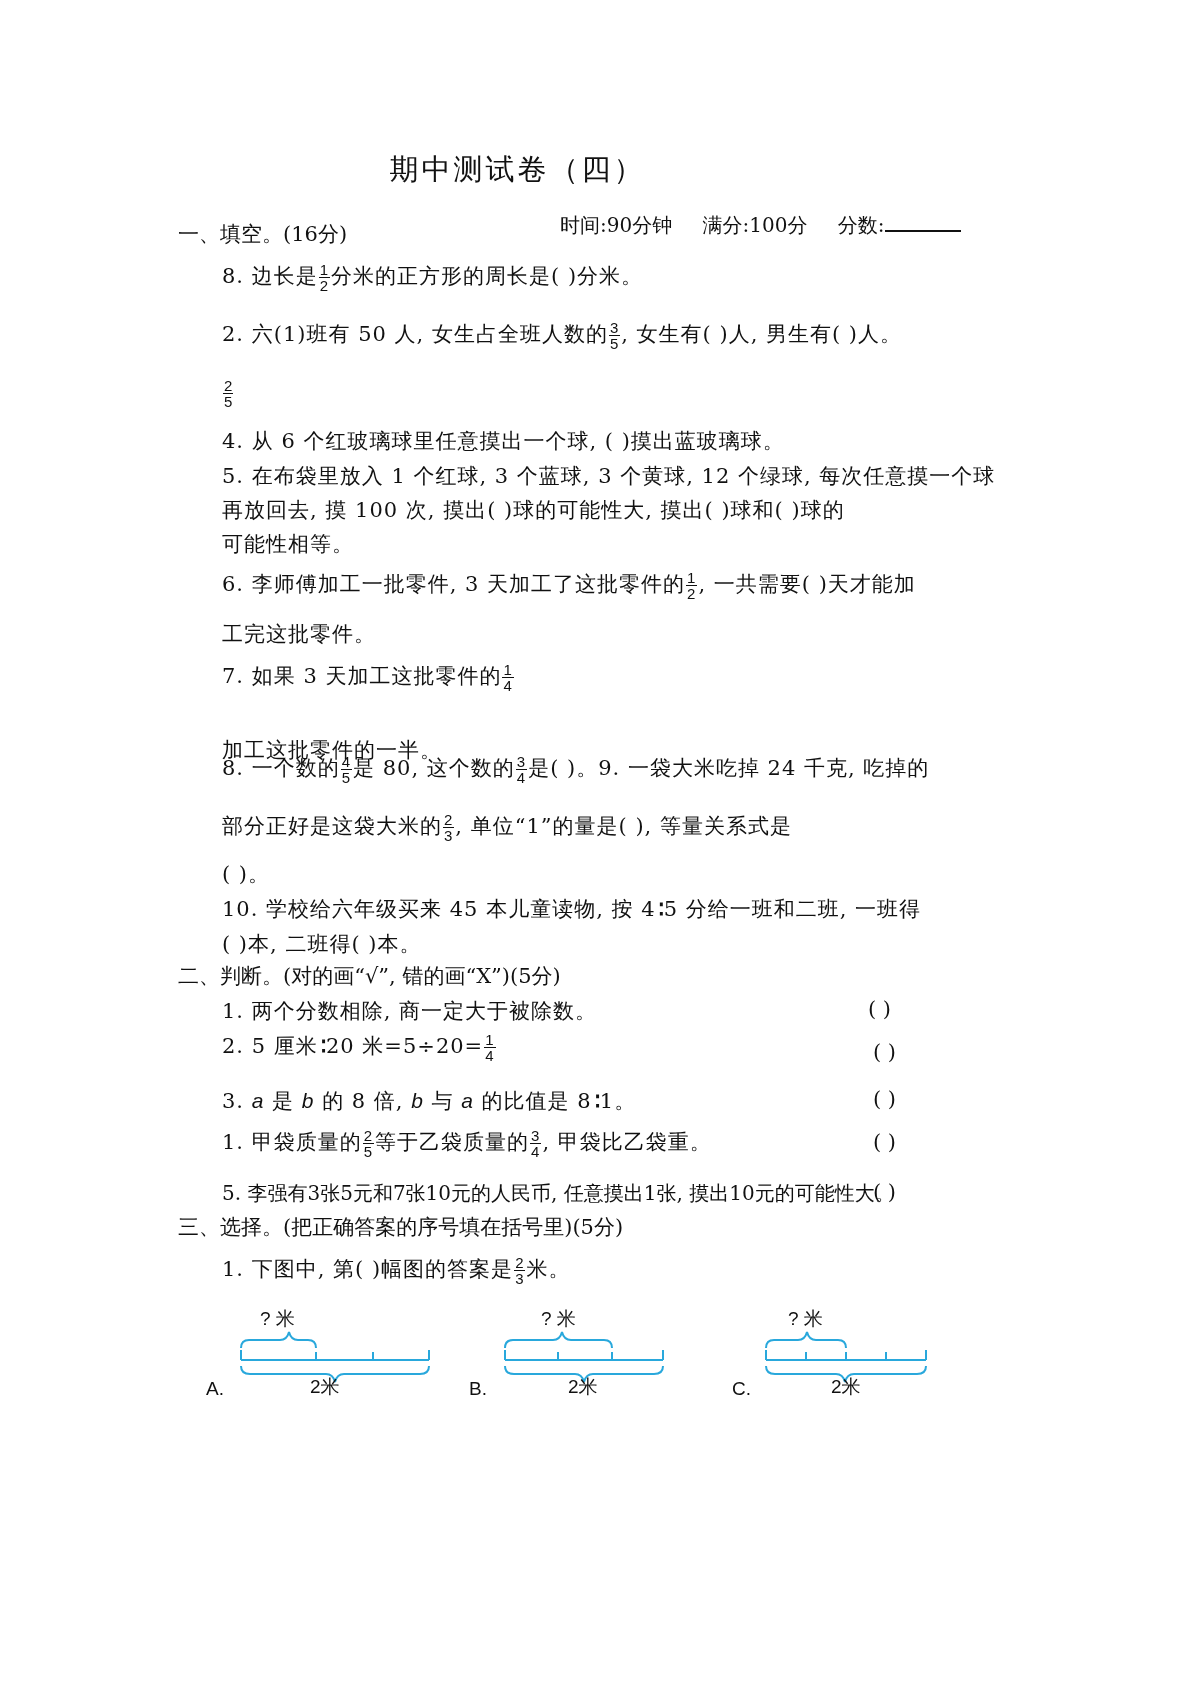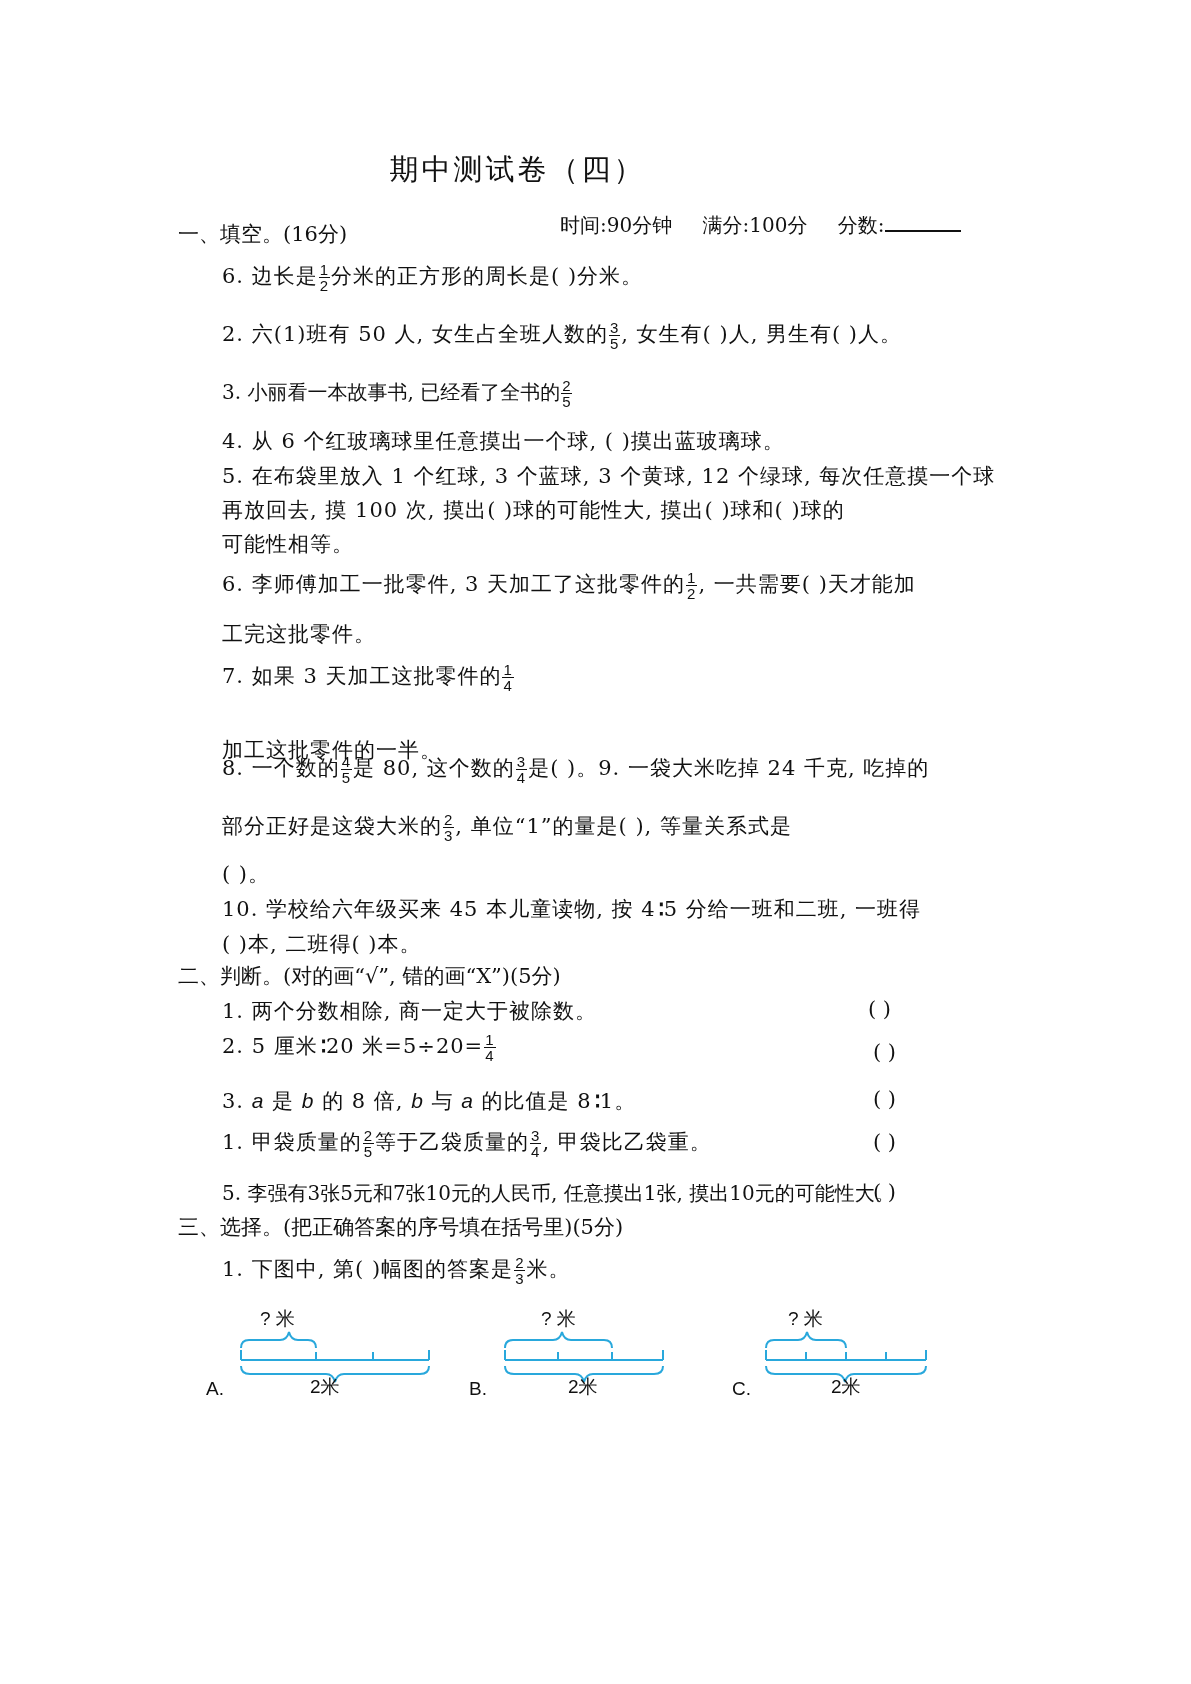--- a/index.html
+++ b/index.html
@@ -28,29 +28,29 @@
 
 <div class="abs meta">
   <span>时间:90分钟</span><span class="gap"></span>
   <span>满分:100分</span><span class="gap"></span>
   <span>分数:</span><span class="blank"></span>
 </div>
 
 <div class="abs sec" style="top:220px">一、填空。(16分)</div>
 
 <div class="abs q" style="top:262px">
-  <span>6.  边长是</span><span class="frac"><span class="n">1</span><span class="d">2</span></span><span>分米的正方形的周长是(            )分米。</span>
+  <span>8.  边长是</span><span class="frac"><span class="n">1</span><span class="d">2</span></span><span>分米的正方形的周长是(            )分米。</span>
 </div>
 
 <div class="abs q" style="top:320px">
   <span>2. 六(1)班有 50 人, 女生占全班人数的</span><span class="frac"><span class="n">3</span><span class="d">5</span></span><span>, 女生有(      )人, 男生有(      )人。</span>
 </div>
 
 <div class="abs q" style="top:378px; font-size:20px; letter-spacing:0">
-  <span>3. 小丽看一本故事书, 已经看了全书的</span><span class="frac"><span class="n">2</span><span class="d">5</span></span>
+  <span class="frac"><span class="n">2</span><span class="d">5</span></span>
 </div>
 
 <div class="abs q" style="top:427px">4. 从 6 个红玻璃球里任意摸出一个球, (      )摸出蓝玻璃球。</div>
 
 <div class="abs q" style="top:462px">5.  在布袋里放入 1 个红球, 3 个蓝球, 3 个黄球, 12 个绿球, 每次任意摸一个球</div>
 <div class="abs q" style="top:496px">再放回去, 摸 100 次, 摸出(      )球的可能性大, 摸出(      )球和(      )球的</div>
 <div class="abs q" style="top:530px">可能性相等。</div>
 
 <div class="abs q" style="top:570px">
   <span>6.  李师傅加工一批零件, 3 天加工了这批零件的</span><span class="frac"><span class="n">1</span><span class="d">2</span></span><span>, 一共需要(      )天才能加</span>

